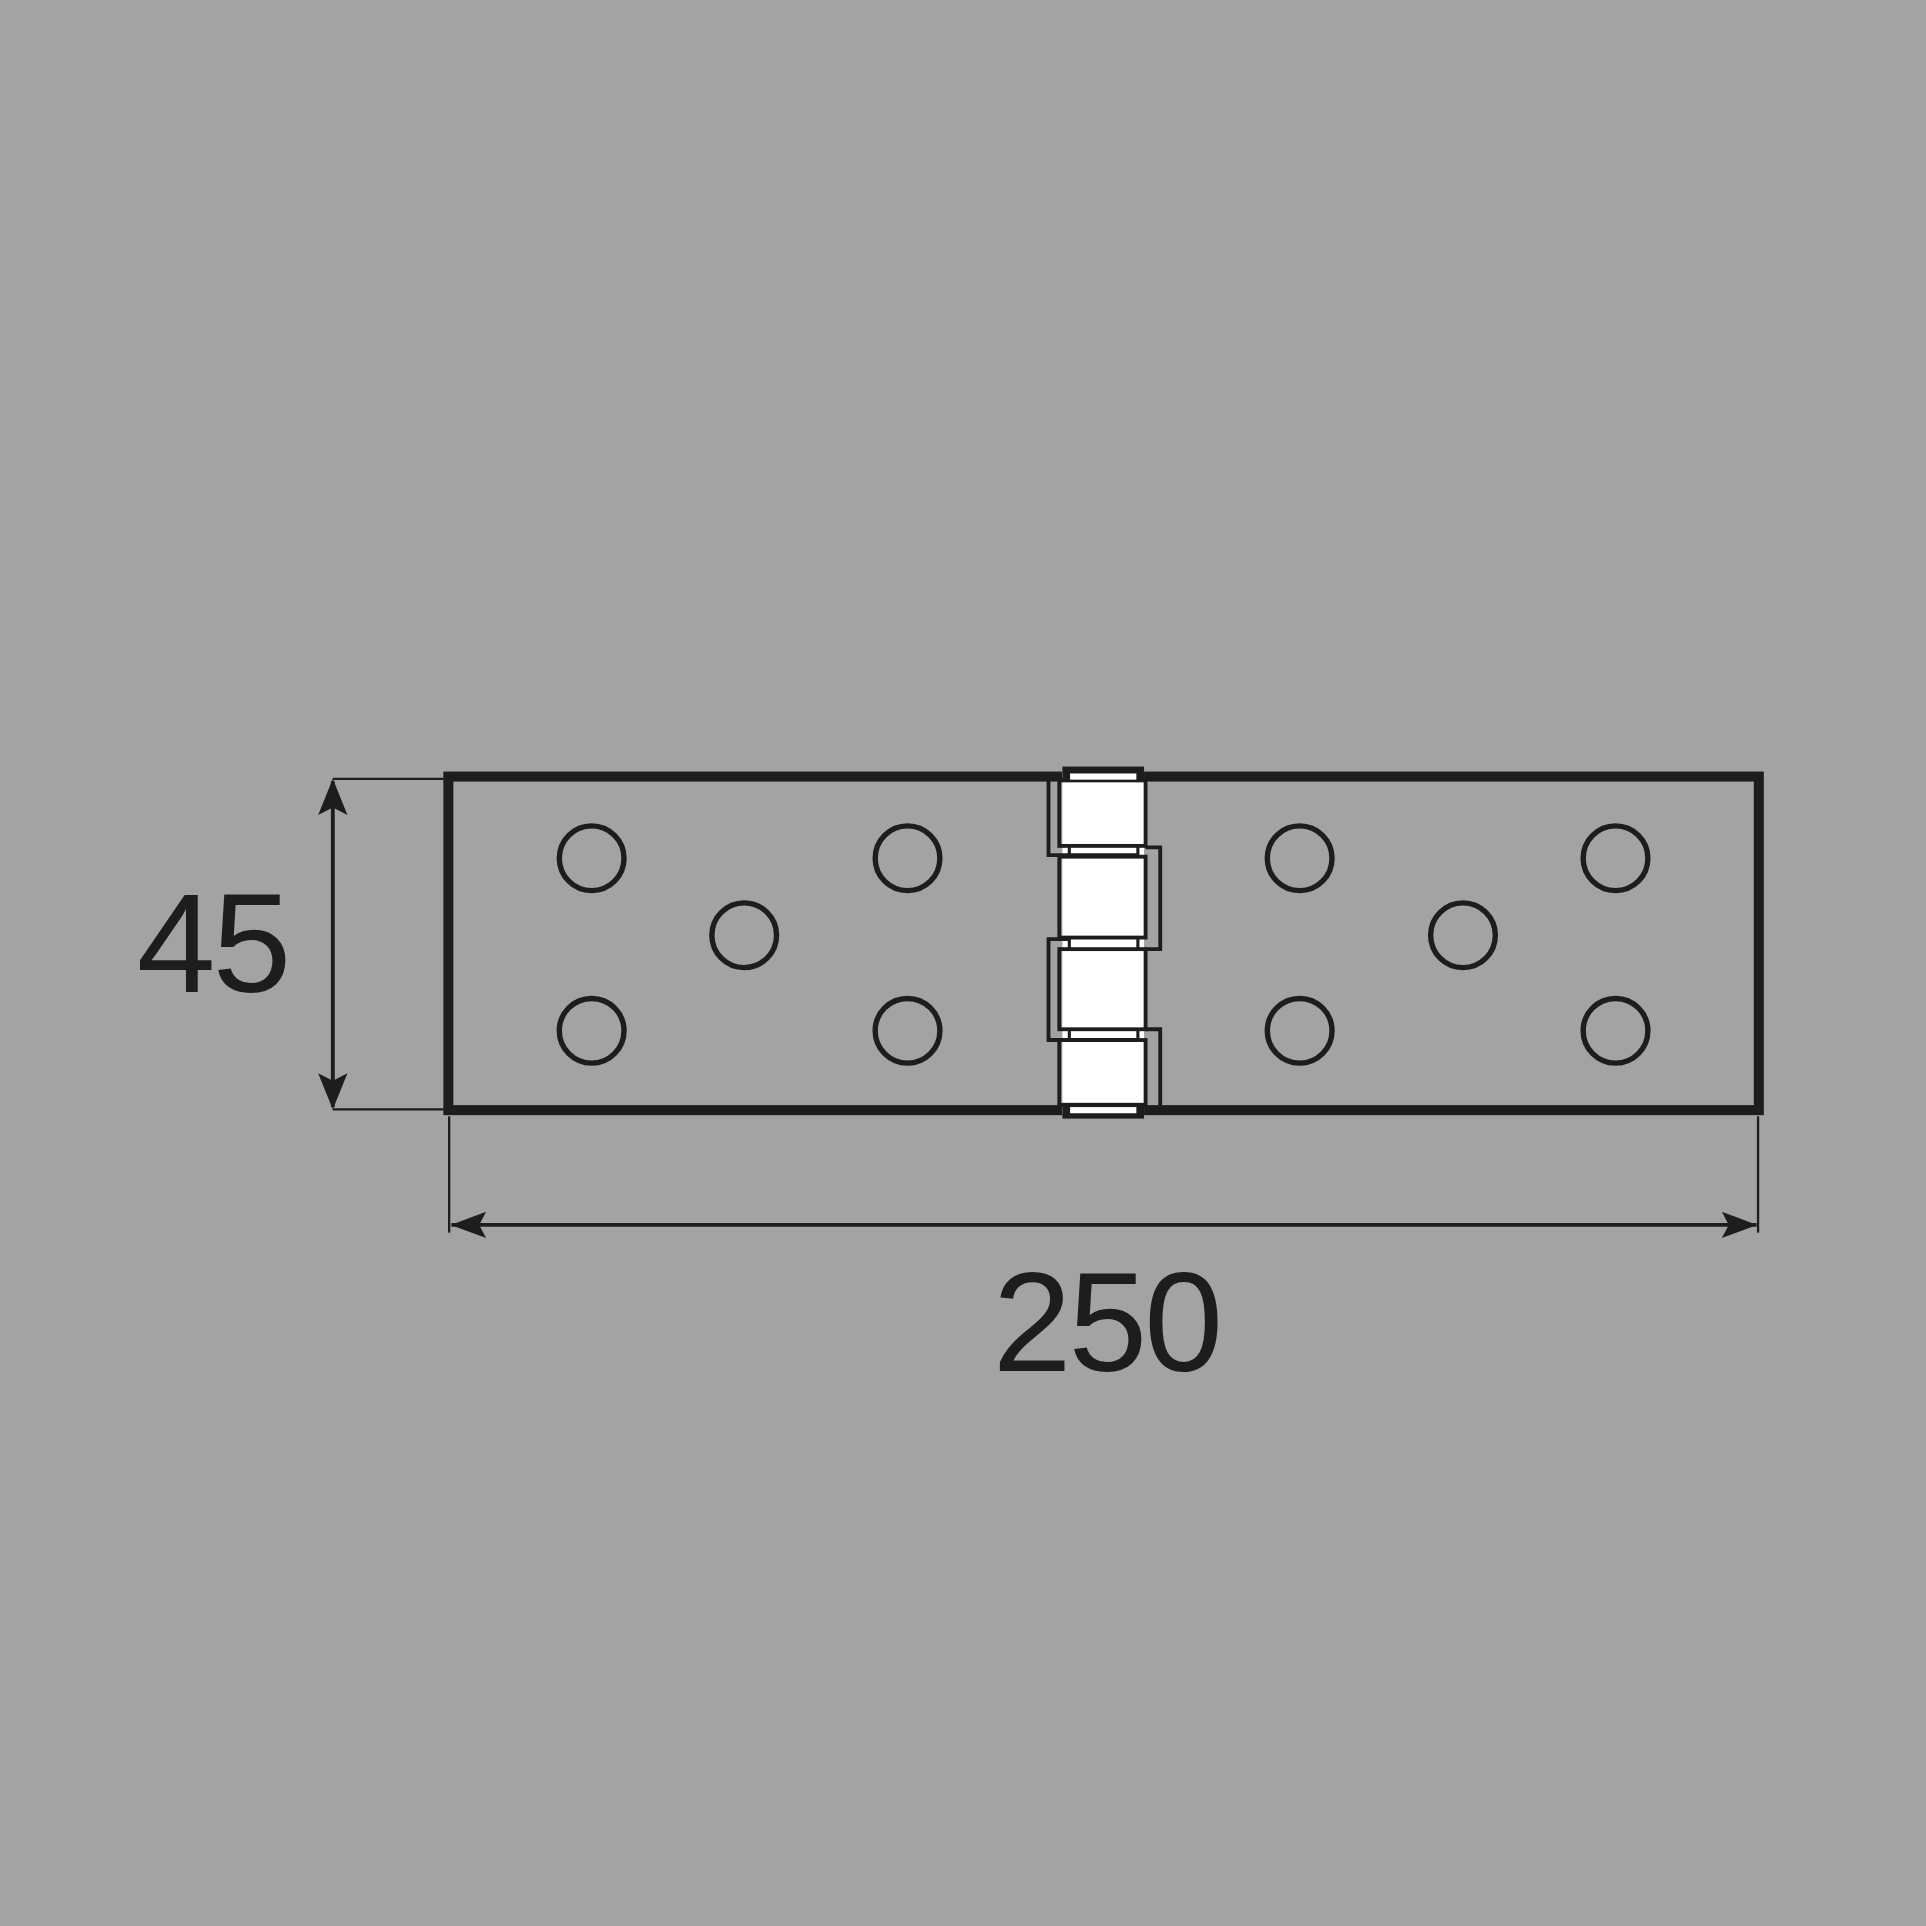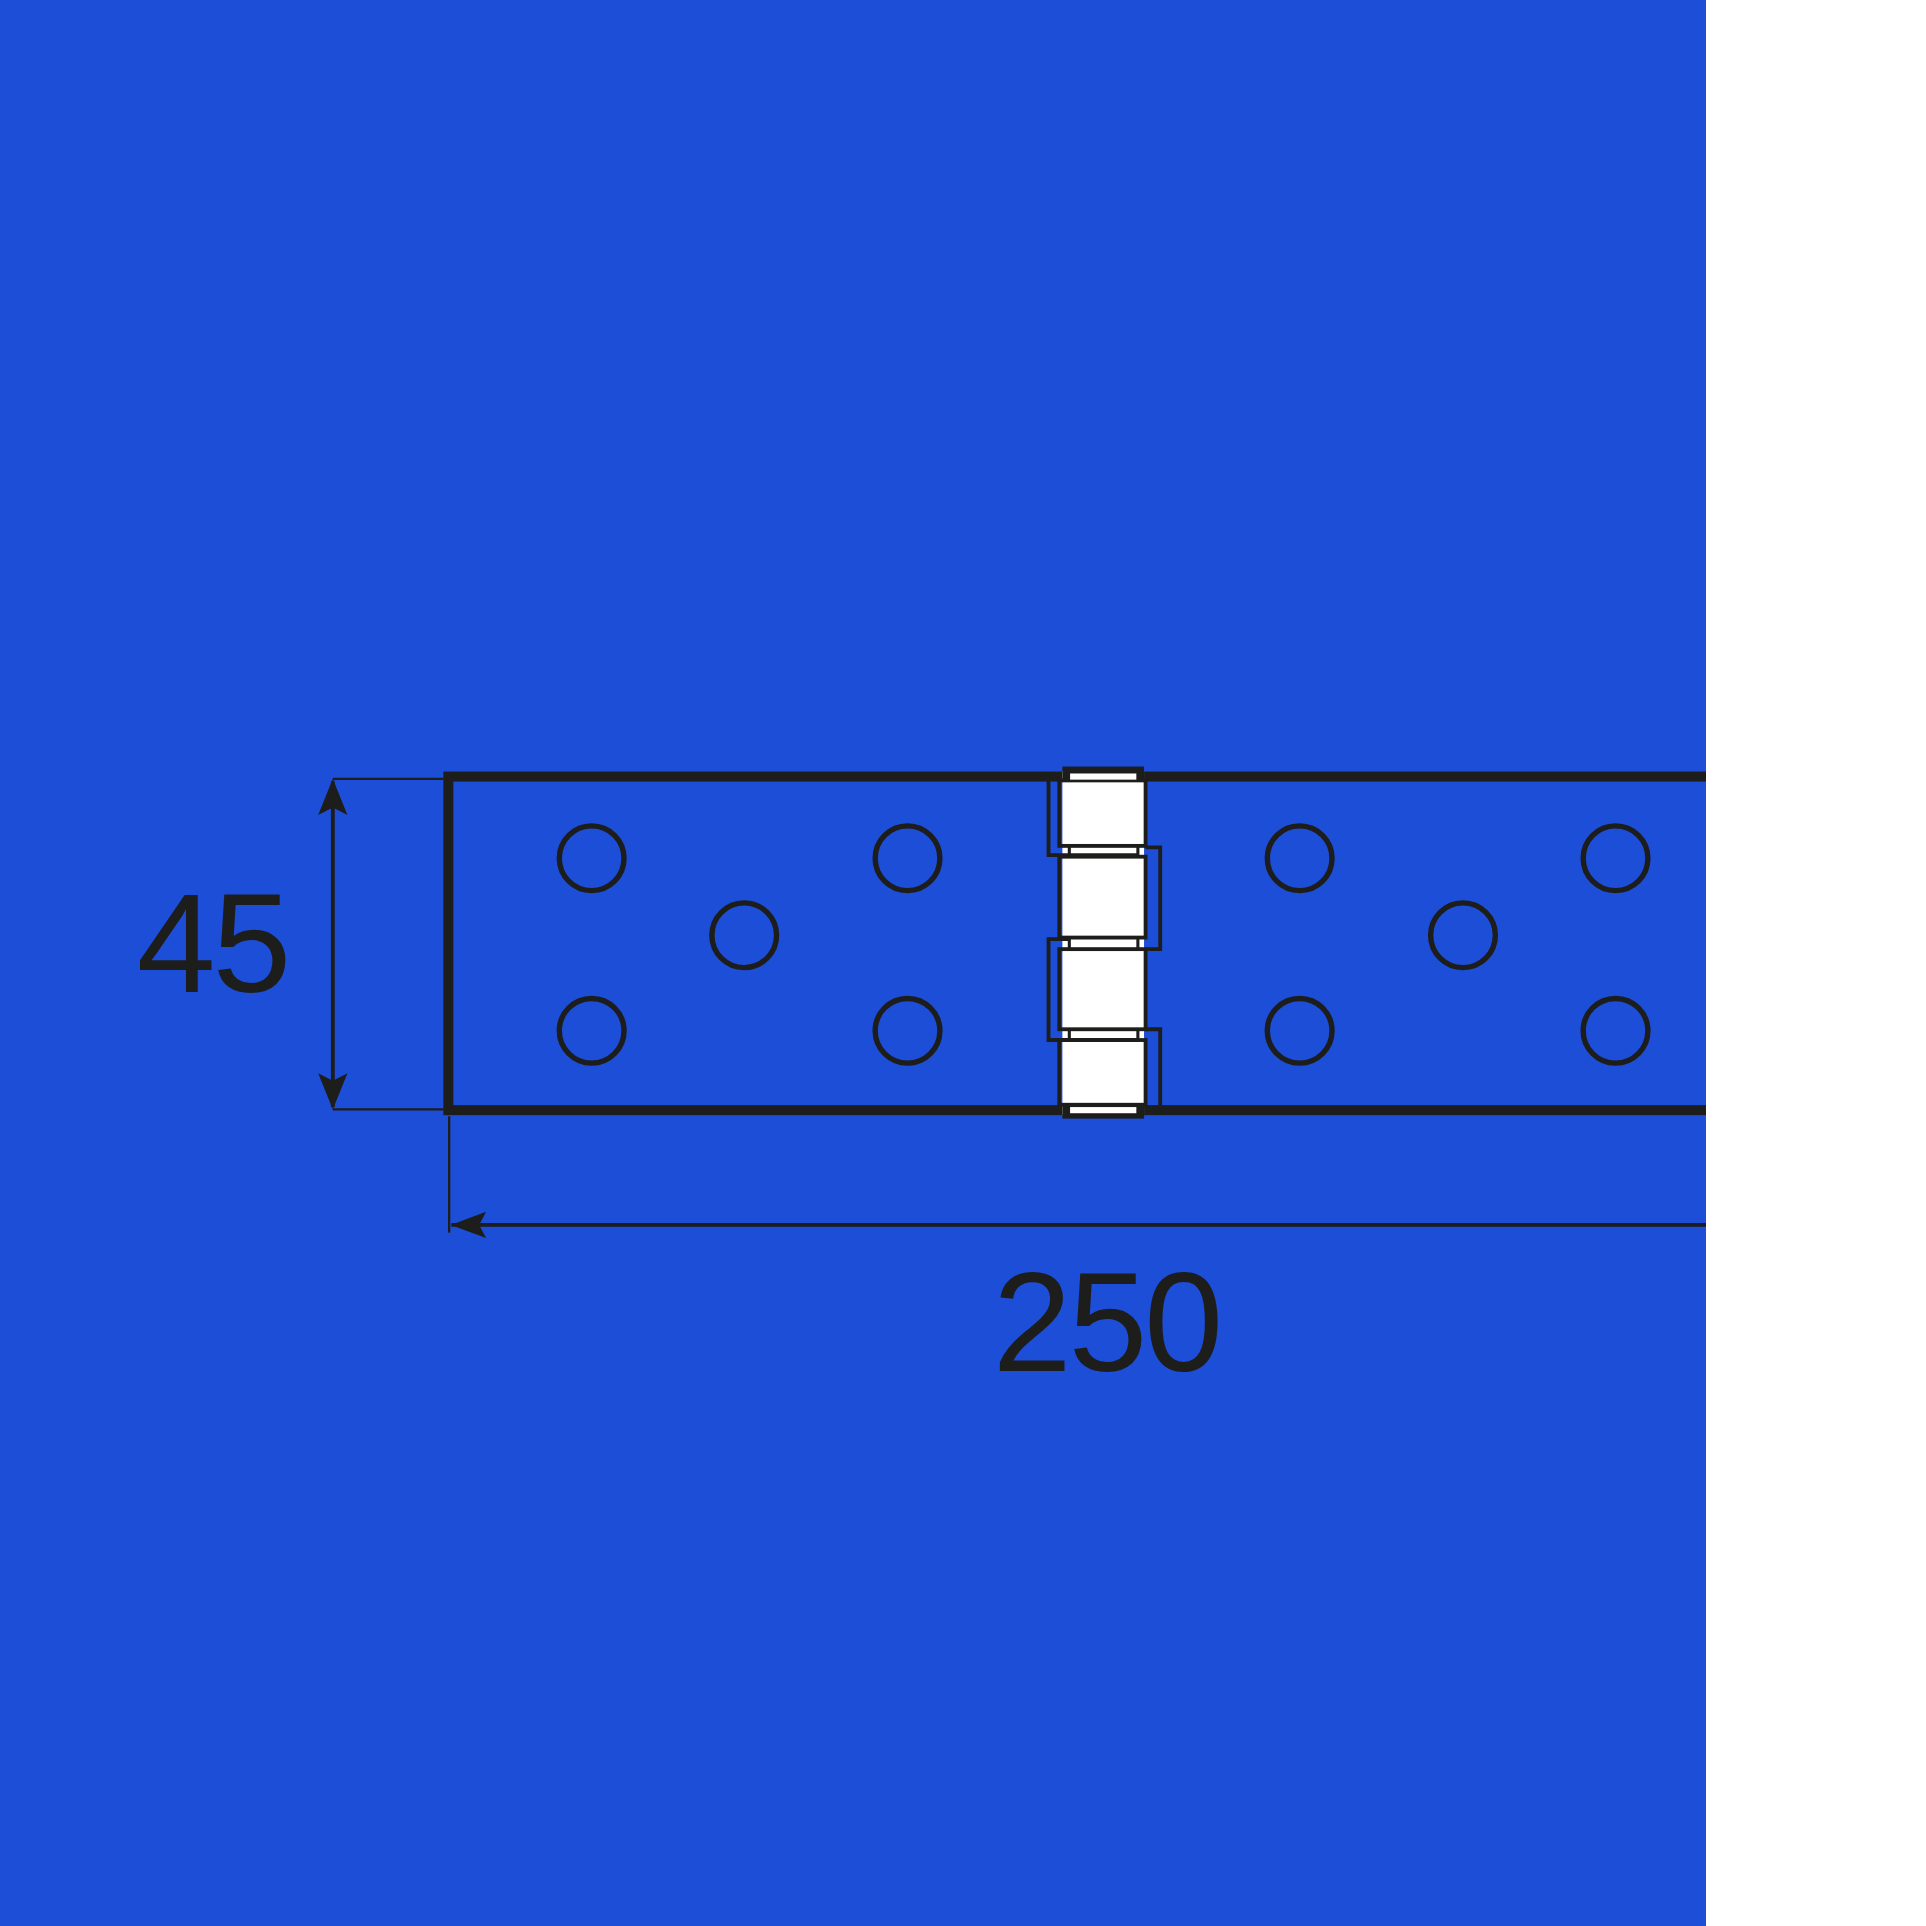--- a/index.html
+++ b/index.html
@@ -5,23 +5,23 @@
   html, body {
     margin: 0;
     padding: 0;
     width: 1926px;
     height: 1926px;
     background: #ffffff;
     font-family: "Liberation Sans", "DejaVu Sans", sans-serif;
   }
   .drawing-canvas {
     position: relative;
-    width: 1706px;
+    width: 1926px;
     height: 1926px;
-    background: #1d4ed8;
+    background: #a3a3a3;
     overflow: hidden;
   }
   svg { display: block; }
   .ink-stroke { stroke: #1d1d1b; fill: none; }
   .ink-fill { fill: #1d1d1b; stroke: none; }
   .white-fill { fill: #ffffff; stroke: none; }
   .dim-label {
     fill: #1d1d1b;
     font-family: "Liberation Sans", "DejaVu Sans", sans-serif;
     font-size: 184px;

